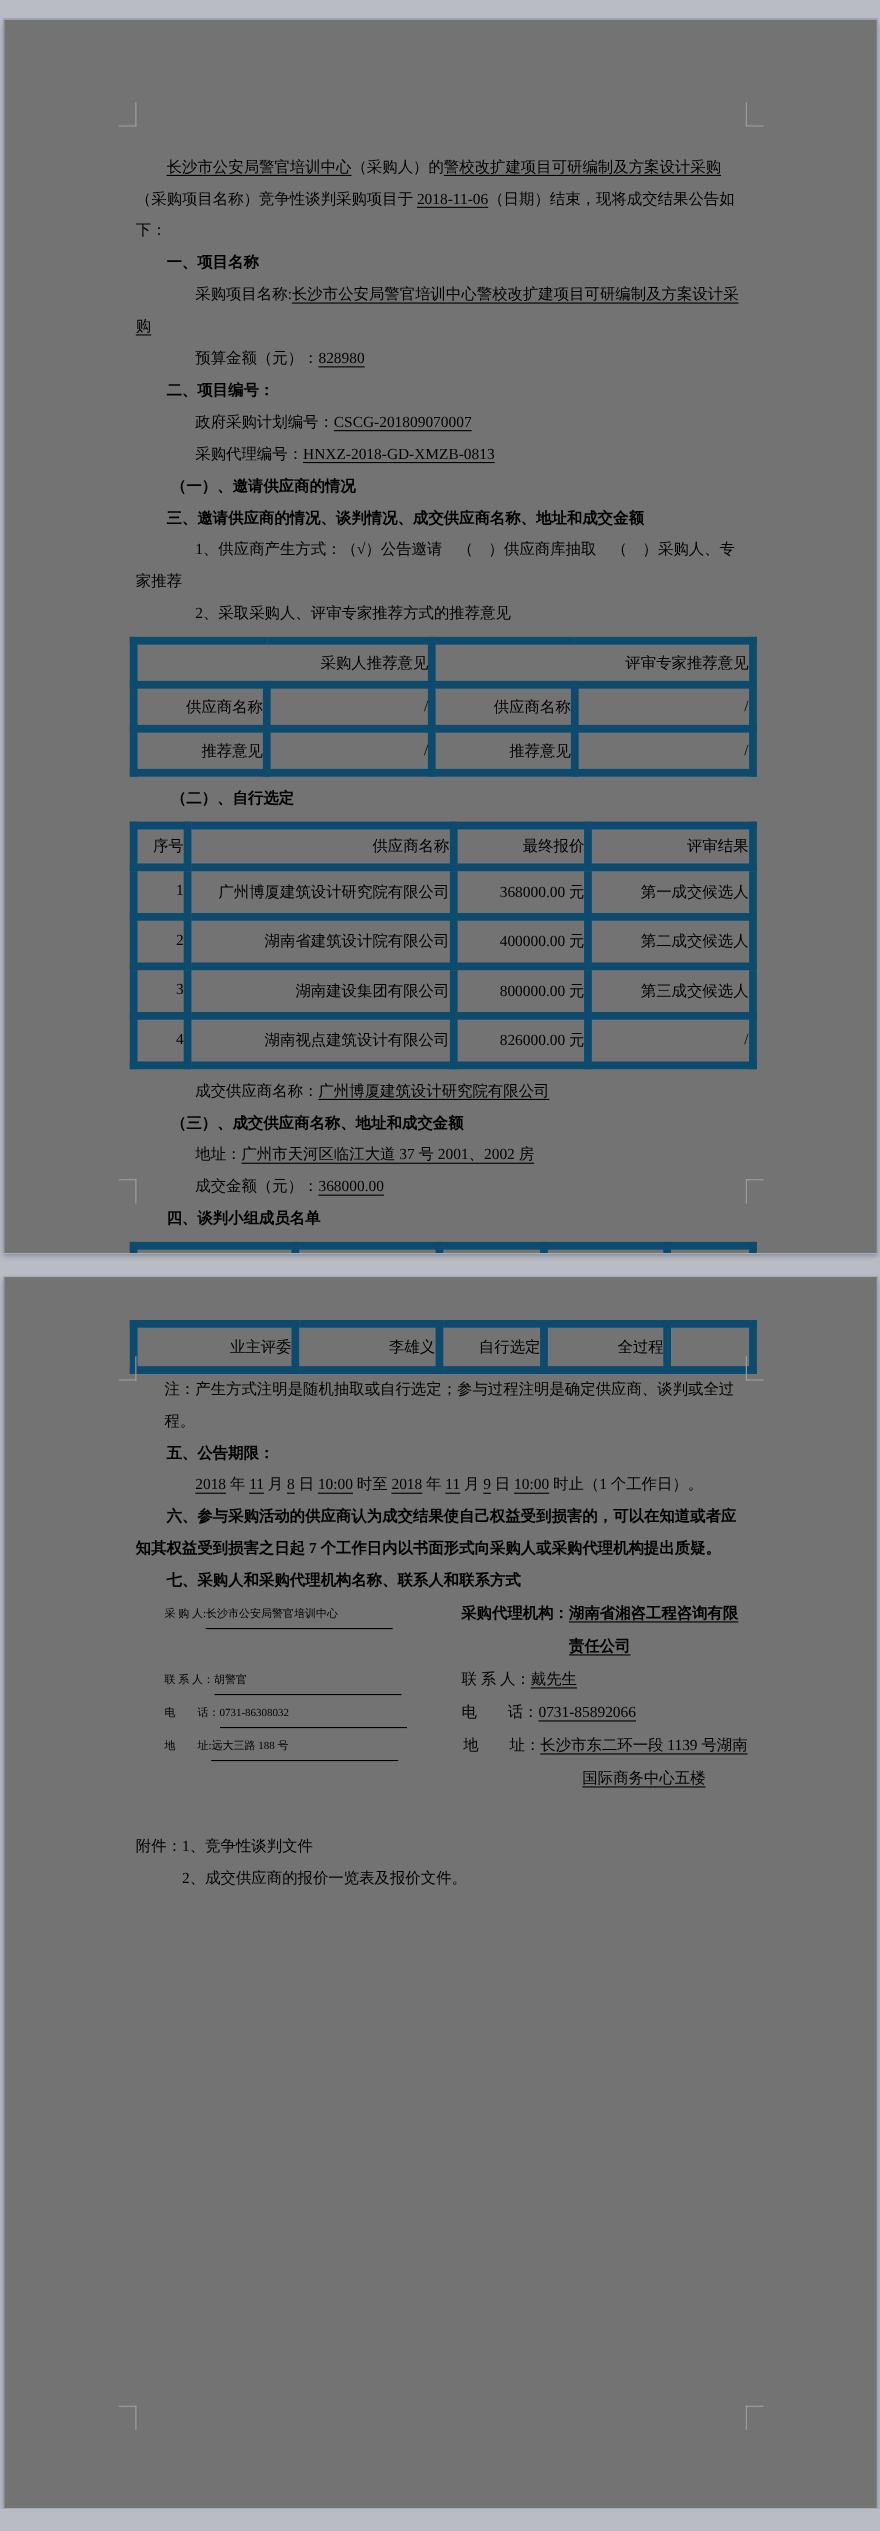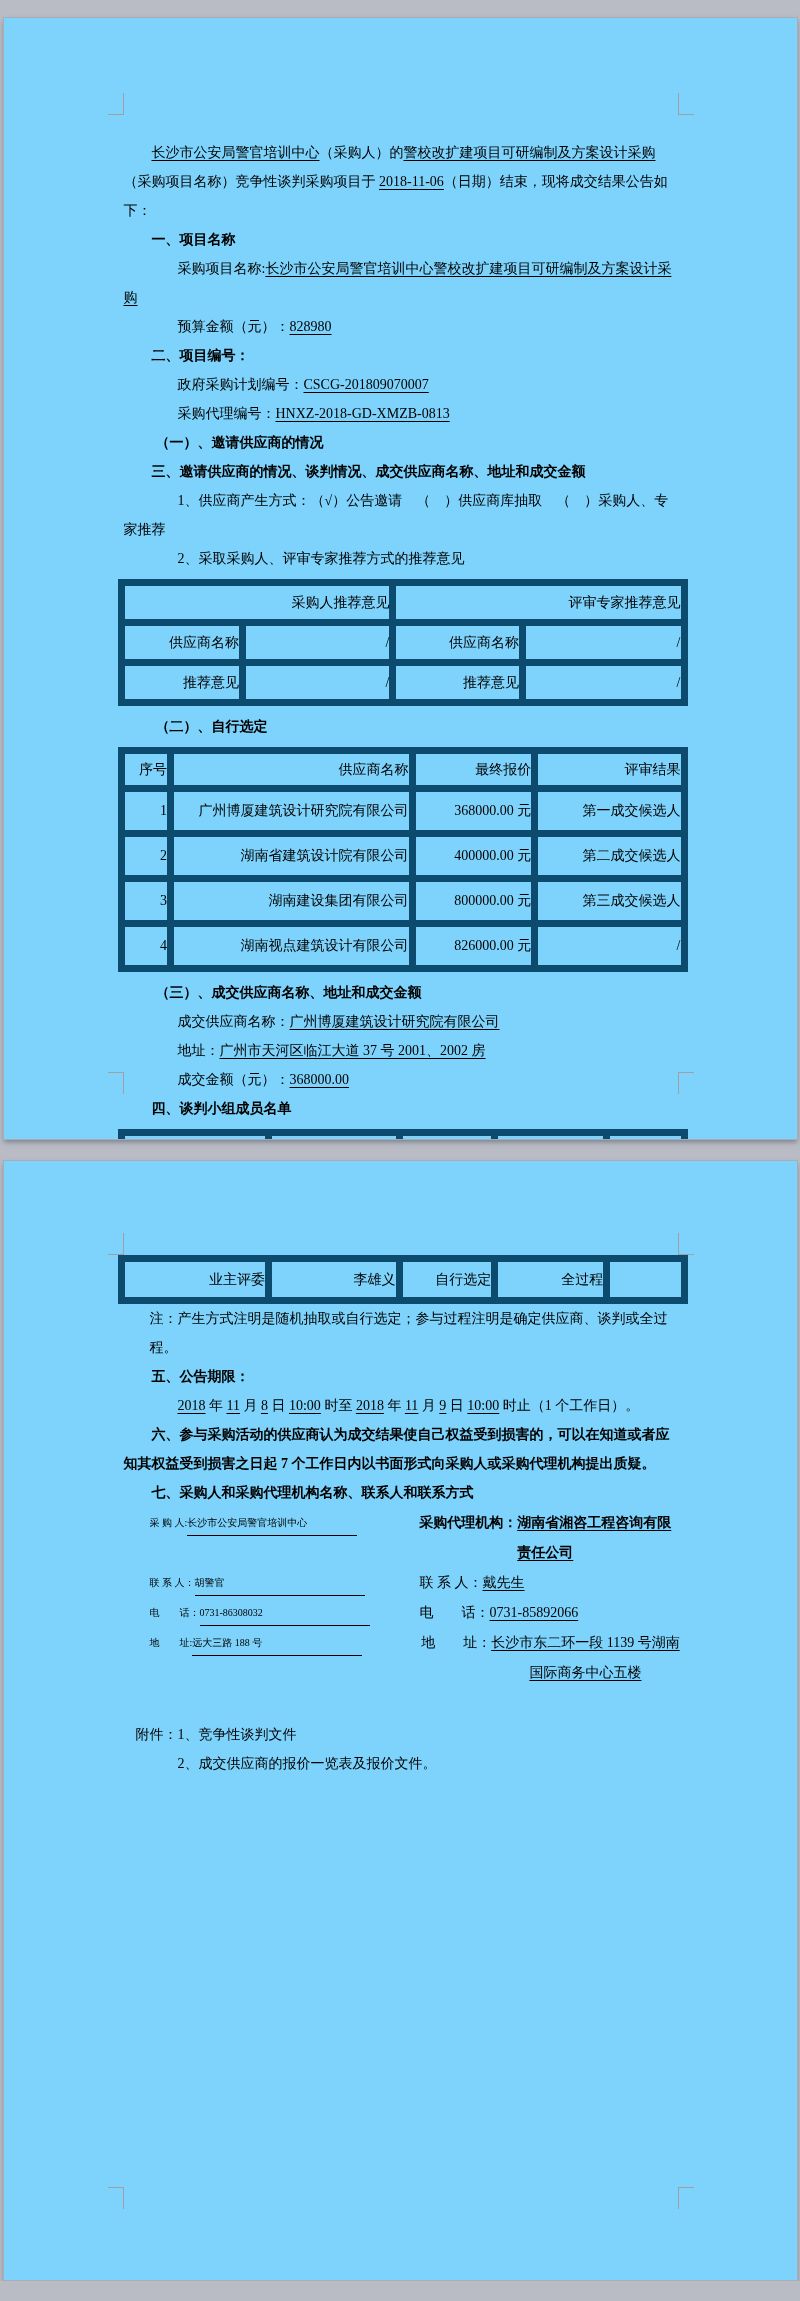--- a/index.html
+++ b/index.html
@@ -8,28 +8,28 @@
     width:800px;
     font-family:"Liberation Serif","DejaVu Serif",serif;
     color:#000;
     -webkit-font-smoothing:none;
   }
   .canvas { width:800px; }
   .page {
     position:relative;
     width:795px;
     margin:0 auto;
-    background:#7dd3fc;
+    background:#737373;
     border:1px solid #a8acb4;
     box-shadow:0 3px 5px -1px rgba(70,75,88,.55);
     overflow:hidden;
   }
   .page1 { height:1123px; margin-top:17px; padding:120px 115px 0 120px; }
   .gap { height:20px; }
-  .page2 { height:1121px; padding:94px 115px 0 120px; }
+  .page2 { height:1121px; padding:39px 115px 0 120px; }
 
   
   .mark { position:absolute; width:16px; height:22px; }
   .mark.tl { border-right:1px solid #a0a0a0; border-bottom:1px solid #a0a0a0; }
   .mark.tr { border-left:1px solid #a0a0a0;  border-bottom:1px solid #a0a0a0; }
   .mark.bl { border-right:1px solid #a0a0a0; border-top:1px solid #a0a0a0; }
   .mark.br { border-left:1px solid #a0a0a0;  border-top:1px solid #a0a0a0; }
   .p1.tl,.p1.tr { top:75px; }  .p1.bl,.p1.br { top:1054px; }
   .p2.tl,.p2.tr { top:72px; }  .p2.bl,.p2.br { top:1026px; }
   .mark.tl,.mark.bl { left:104px; }  .mark.tr,.mark.br { left:674px; }
@@ -59,21 +59,21 @@
   .panel th { height:44px; }
   .cont  td { height:42px; }
 
   .contacts { margin-top:1px; }
   .c-row { display:flex; }
   .c-left  { width:297px; padding-left:26px; font-size:10px; line-height:30px; }
   .c-right { width:263px; font-size:14px; line-height:30px; }
   .hang-agency { padding-left:98px; text-indent:-98px; }
   .hang-addr   { padding-left:70px; text-indent:-70px;text-align:center; }
 
-  .attach { margin-top:32px;margin-left:12px; }
+  .attach { margin-top:32px; }
   .attach .line2 { padding-left:42px; }
 </style>
 </head>
 <body>
 
 <div class="canvas">
 
   <div class="page page1">
     <div class="mark tl p1"></div>
     <div class="mark tr p1"></div>
@@ -162,22 +162,22 @@
           </tr>
           <tr>
             <td>4</td>
             <td>湖南视点建筑设计有限公司</td>
             <td>826000.00 元</td>
             <td>/</td>
           </tr>
         </tbody>
     </table>
 
+    <p class="para indent2"><span>成交供应商名称：</span><span class="useg">广州博厦建筑设计研究院有限公司</span></p>
     <p class="para hs">（三）、成交供应商名称、地址和成交金额</p>
-    <p class="para indent2"><span>成交供应商名称：</span><span class="useg">广州博厦建筑设计研究院有限公司</span></p>
     <p class="para indent2"><span>地址：</span><span class="useg">广州市天河区临江大道 37 号 2001、2002 房</span></p>
     <p class="para indent2"><span>成交金额（元）：</span><span class="useg">368000.00</span></p>
 
     <p class="para h">四、谈判小组成员名单</p>
 
     <table class="tbl panel">
       <colgroup>
           <col style="width:26.2%">
           <col style="width:23.2%">
           <col style="width:17%">

